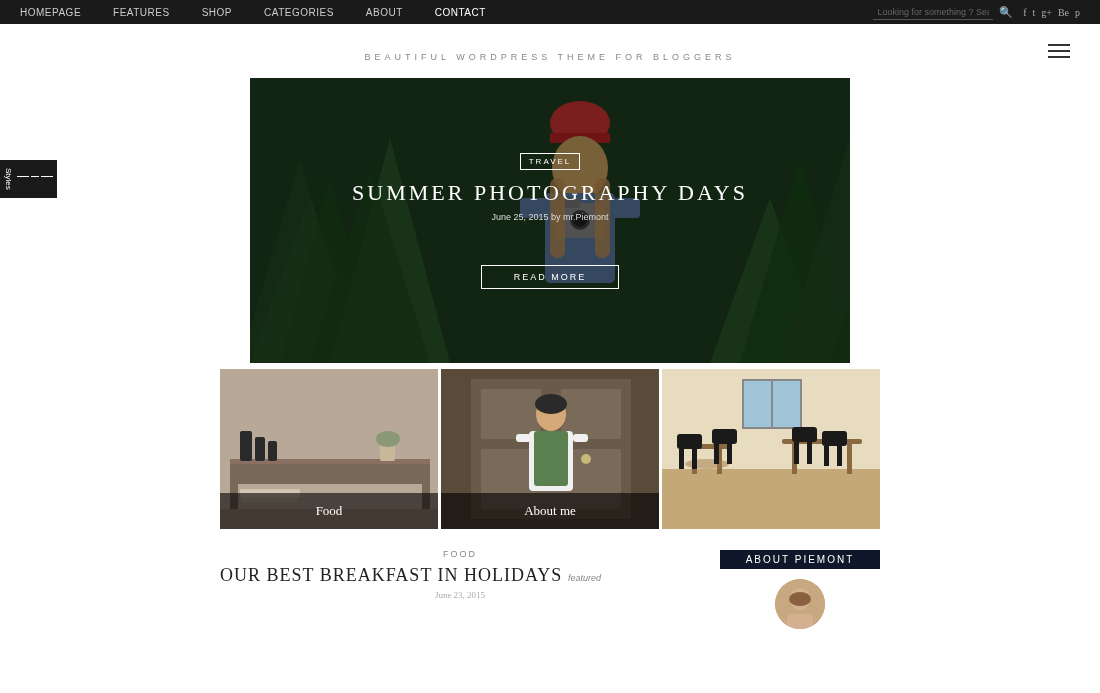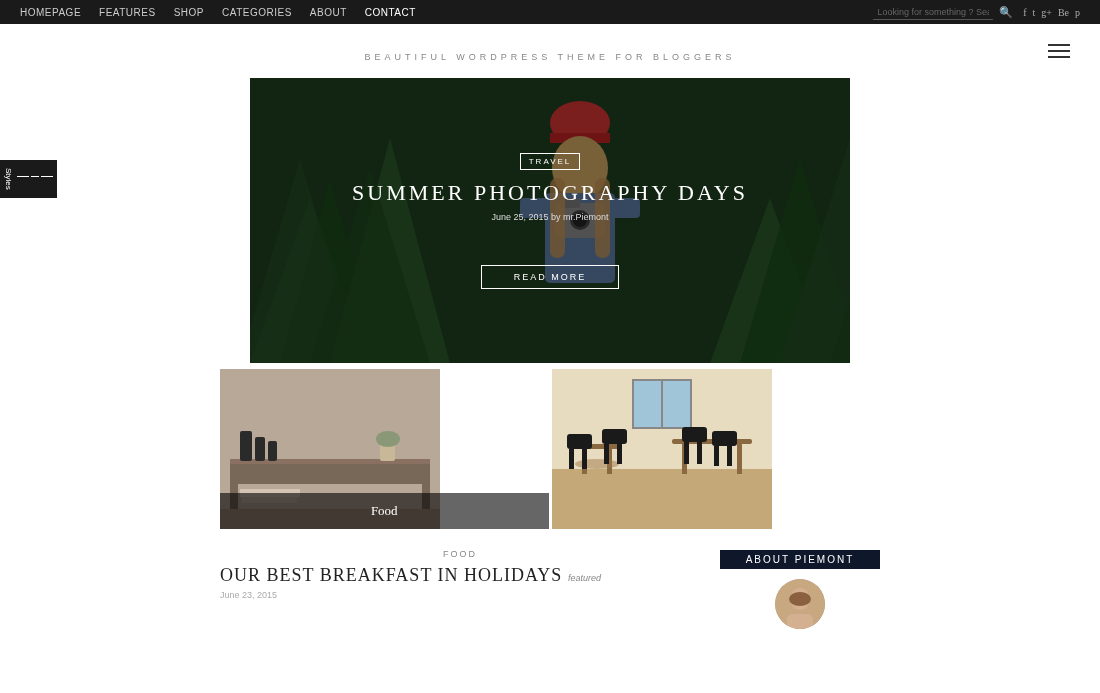--- a/index.html
+++ b/index.html
@@ -9,21 +9,21 @@
     .top-nav {
       background: #1a1a1a;
       height: 24px;
       display: flex;
       align-items: center;
       justify-content: space-between;
       padding: 0 20px;
     }
     .top-nav-links {
       display: flex;
-      gap: 18px;
+      gap: 32px;
       justify-content: space-between;
     }
     .top-nav-links a {
       color: #ccc;
       text-decoration: none;
       font-size: 10px;
       font-family: Arial, sans-serif;
       letter-spacing: 0.5px;
       text-transform: uppercase;
     }
@@ -268,21 +268,22 @@
       color: #888;
       font-family: Arial, sans-serif;
       font-style: italic;
       text-transform: none;
       letter-spacing: 0;
       font-weight: 400;
     }
     .blog-date {
       font-size: 9px;
       color: #aaa;
-      font-family: Liberation Sans, sans-serif;
+      font-family: Liberation Serif, serif;
+      text-align: center;
       margin-top: 4px;
     }
     .blog-sidebar {
       width: 160px;
     }
     .about-piemont-btn {
       background: #0f172a;
       color: #fff;
       font-size: 10px;
       font-family: Liberation Sans, sans-serif;
@@ -420,20 +421,44 @@
       <rect x="202" y="115" width="8" height="40" fill="#786858"></rect>
 
       <rect x="20" y="120" width="60" height="8" fill="#d4c4b4"></rect>
       <rect x="22" y="128" width="55" height="6" fill="#c4b4a4"></rect>
 
       <rect x="0" y="140" width="220" height="20" fill="#a89080"></rect>
     </svg>
     <div class="grid-item-label">Food</div>
   </div>
 
+  <div class="grid-item">
+    <svg width="100%" height="160">
+
+      <rect width="220" height="160" fill="#5a4a3a"></rect>
+
+      <rect x="30" y="10" width="160" height="140" fill="#6a5a4a"></rect>
+      <rect x="40" y="20" width="60" height="50" fill="#7a6a5a" rx="2"></rect>
+      <rect x="120" y="20" width="60" height="50" fill="#7a6a5a" rx="2"></rect>
+      <rect x="40" y="80" width="140" height="60" fill="#7a6a5a" rx="2"></rect>
+
+      <circle cx="145" cy="90" r="5" fill="#c8b878"></circle>
+
+      <ellipse cx="110" cy="45" rx="15" ry="17" fill="#d4a878"></ellipse>
+
+      <ellipse cx="110" cy="35" rx="16" ry="10" fill="#2a2a2a"></ellipse>
+
+      <rect x="88" y="62" width="44" height="60" rx="4" fill="#f0f0f0"></rect>
+      <rect x="93" y="62" width="34" height="55" rx="3" fill="#5a8050"></rect>
+
+      <rect x="75" y="65" width="15" height="8" rx="3" fill="#f0f0f0"></rect>
+      <rect x="132" y="65" width="15" height="8" rx="3" fill="#f0f0f0"></rect>
+    </svg>
+    <div class="grid-item-label">About me</div>
+  </div>
 
   <div class="grid-item">
     <svg width="100%" height="160">
 
       <rect width="220" height="160" fill="#d4c4a4"></rect>
 
       <rect x="0" y="0" width="220" height="100" fill="#e8dcc0"></rect>
       <rect x="80" y="10" width="60" height="50" fill="#a0c4d8" rx="2"></rect>
 
       <rect x="80" y="10" width="60" height="2" fill="#888"></rect>

